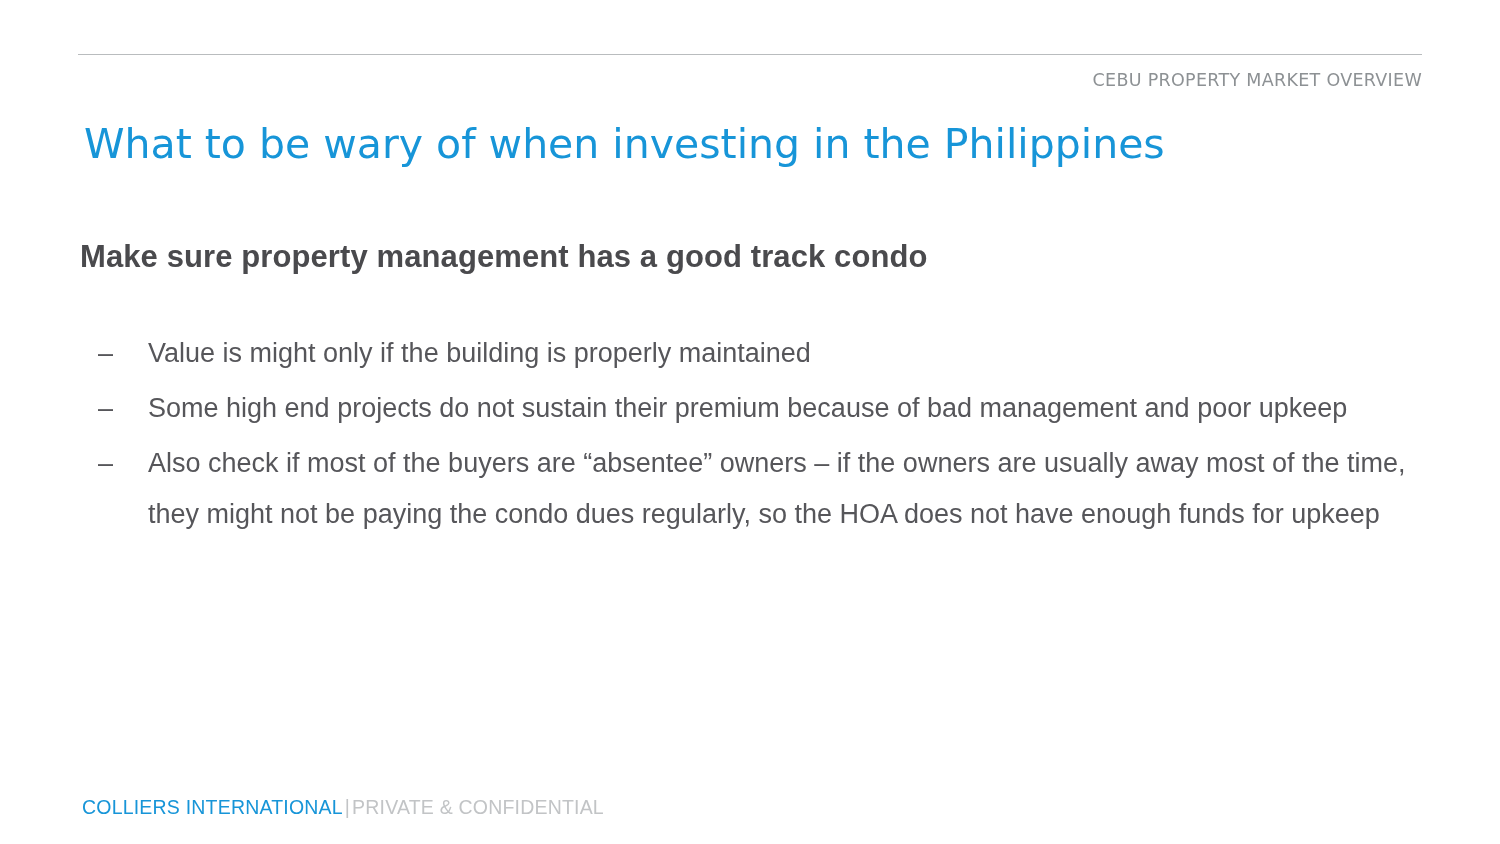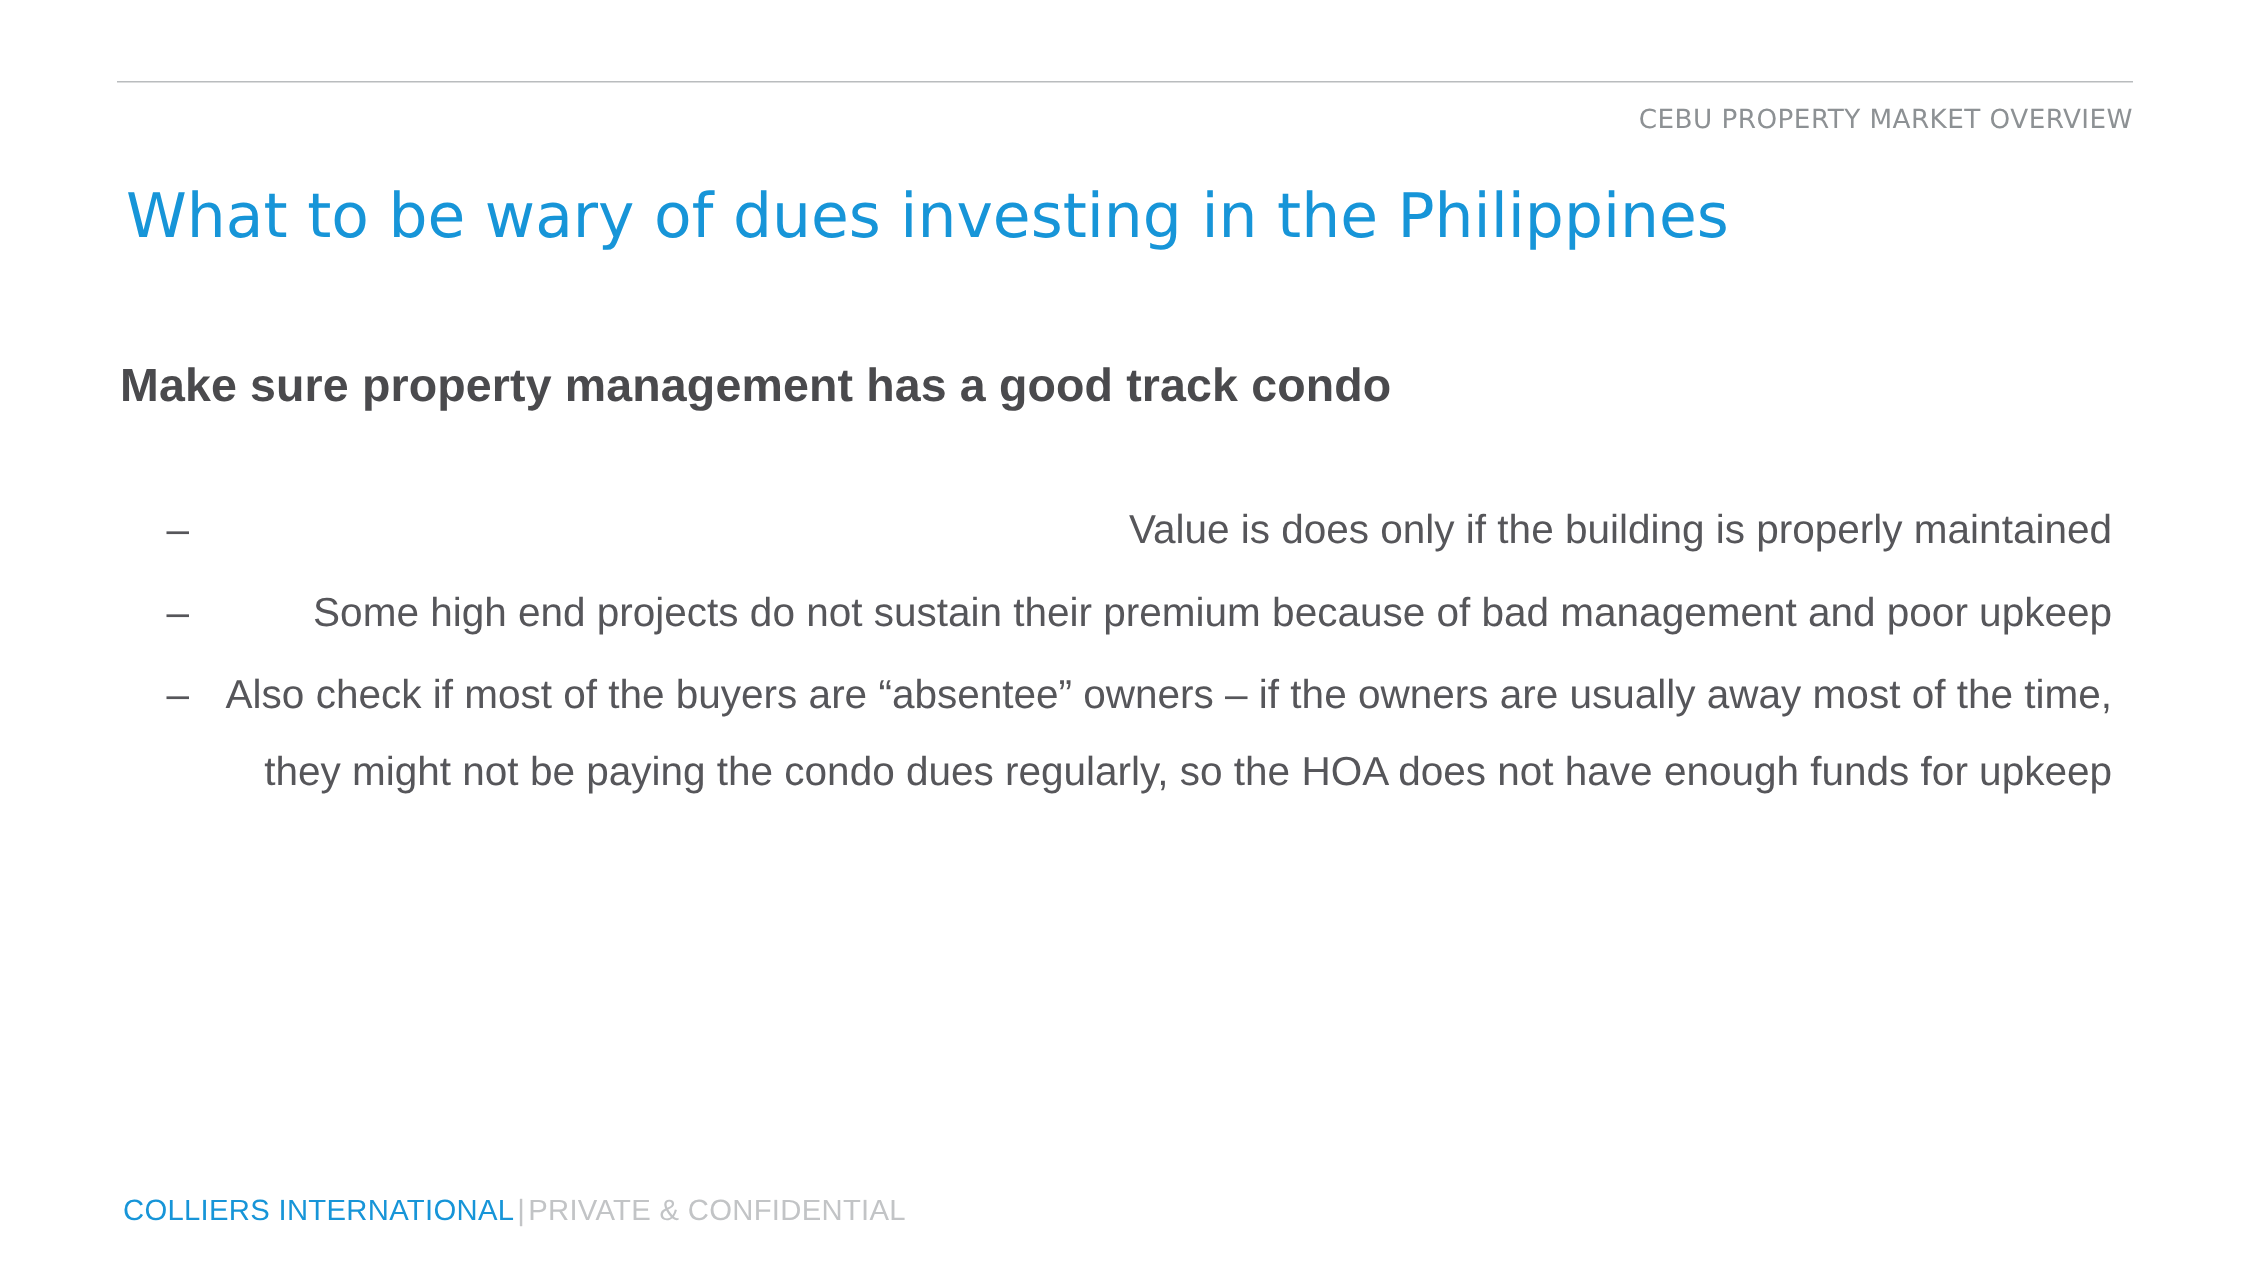--- a/index.html
+++ b/index.html
@@ -11,21 +11,20 @@
     height: 844px;
     background: #ffffff;
     font-family: "Liberation Sans", sans-serif;
     overflow: hidden;
   }
   .slide {
     position: relative;
     width: 1500px;
     height: 836px;
     background: #ffffff;
-    text-align: right;
   }
 
   
   .header-rule {
     position: absolute;
     left: 78px;
     top: 54px;
     width: 1344px;
     height: 0;
     border-top: 1px solid #b9bcbe;
@@ -118,29 +117,29 @@
 </style>
 </head>
 <body>
 
 <div class="slide">
 
   <div class="header-rule"></div>
 
   <div class="eyebrow">CEBU PROPERTY MARKET OVERVIEW</div>
 
-  <h1 class="slide-title">What to be wary of dues investing in the Philippines</h1>
+  <h1 class="slide-title">What to be wary of when investing in the Philippines</h1>
 
   <h2 class="lead">Make sure property management has a good track condo</h2>
 
   <div class="bullets">
 
     <div class="bullet">
       <span class="bullet-marker">–</span>
-      <span class="bullet-text">Value is does only if the building is properly maintained</span>
+      <span class="bullet-text">Value is might only if the building is properly maintained</span>
     </div>
 
     <div class="bullet">
       <span class="bullet-marker">–</span>
       <span class="bullet-text">Some high end projects do not sustain their premium because of bad management and poor upkeep</span>
     </div>
 
     <div class="bullet">
       <span class="bullet-marker">–</span>
       <span class="bullet-text">Also check if most of the buyers are “absentee” owners – if the owners are usually away most of the time, they might not be paying the condo dues regularly, so the HOA does not have enough funds for upkeep</span>

